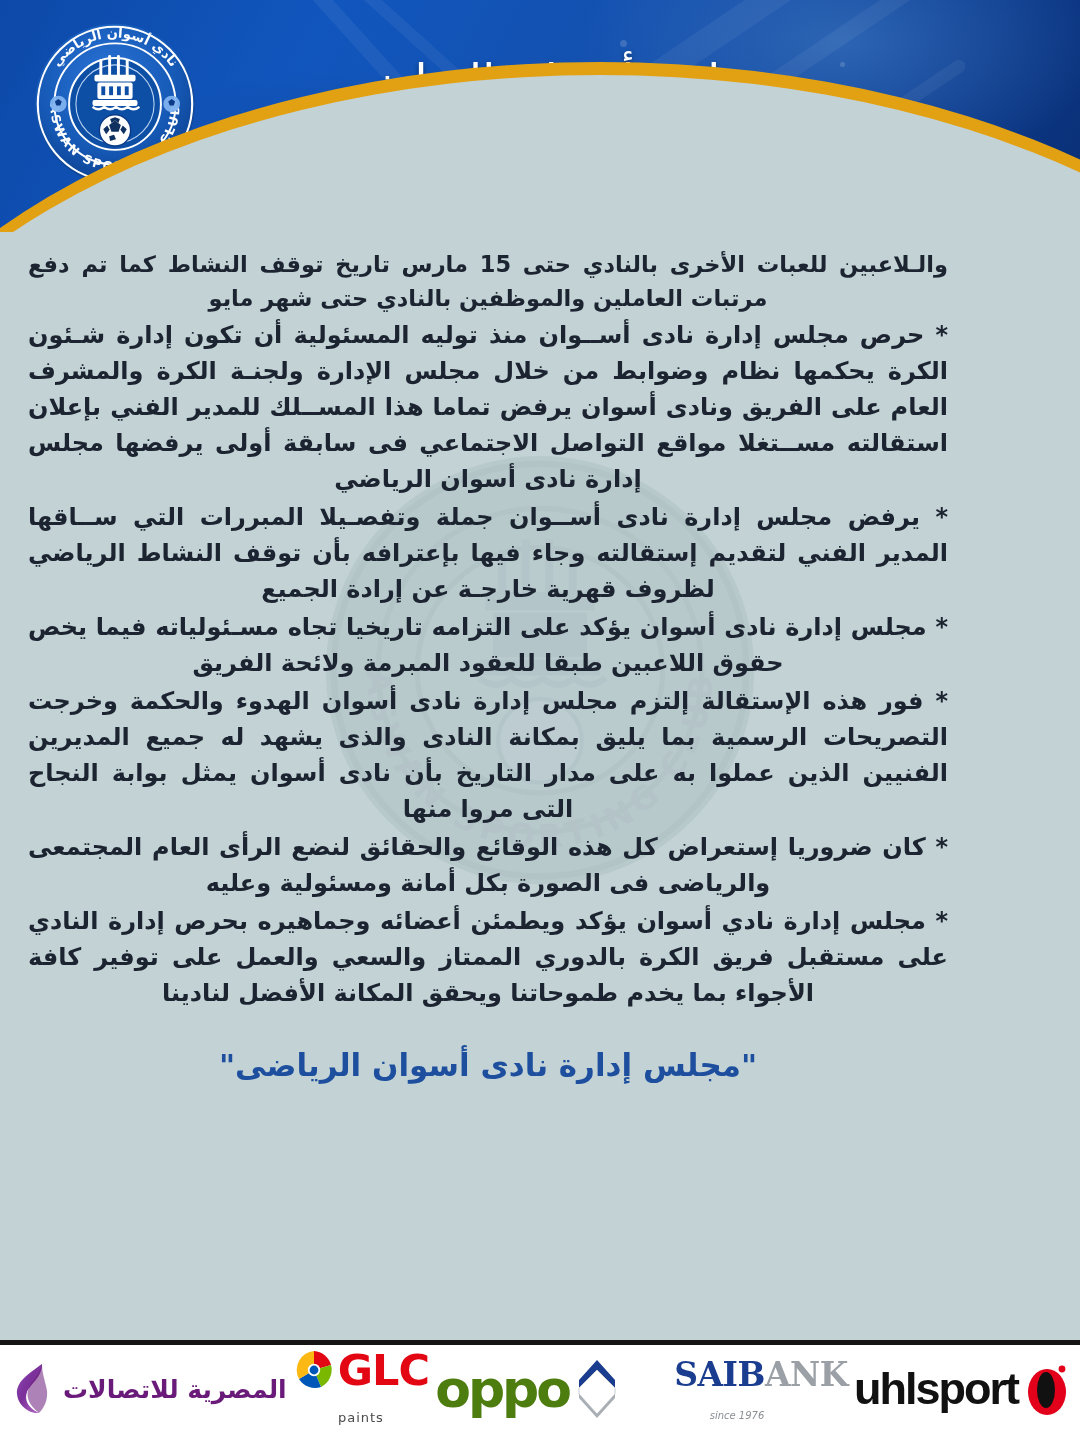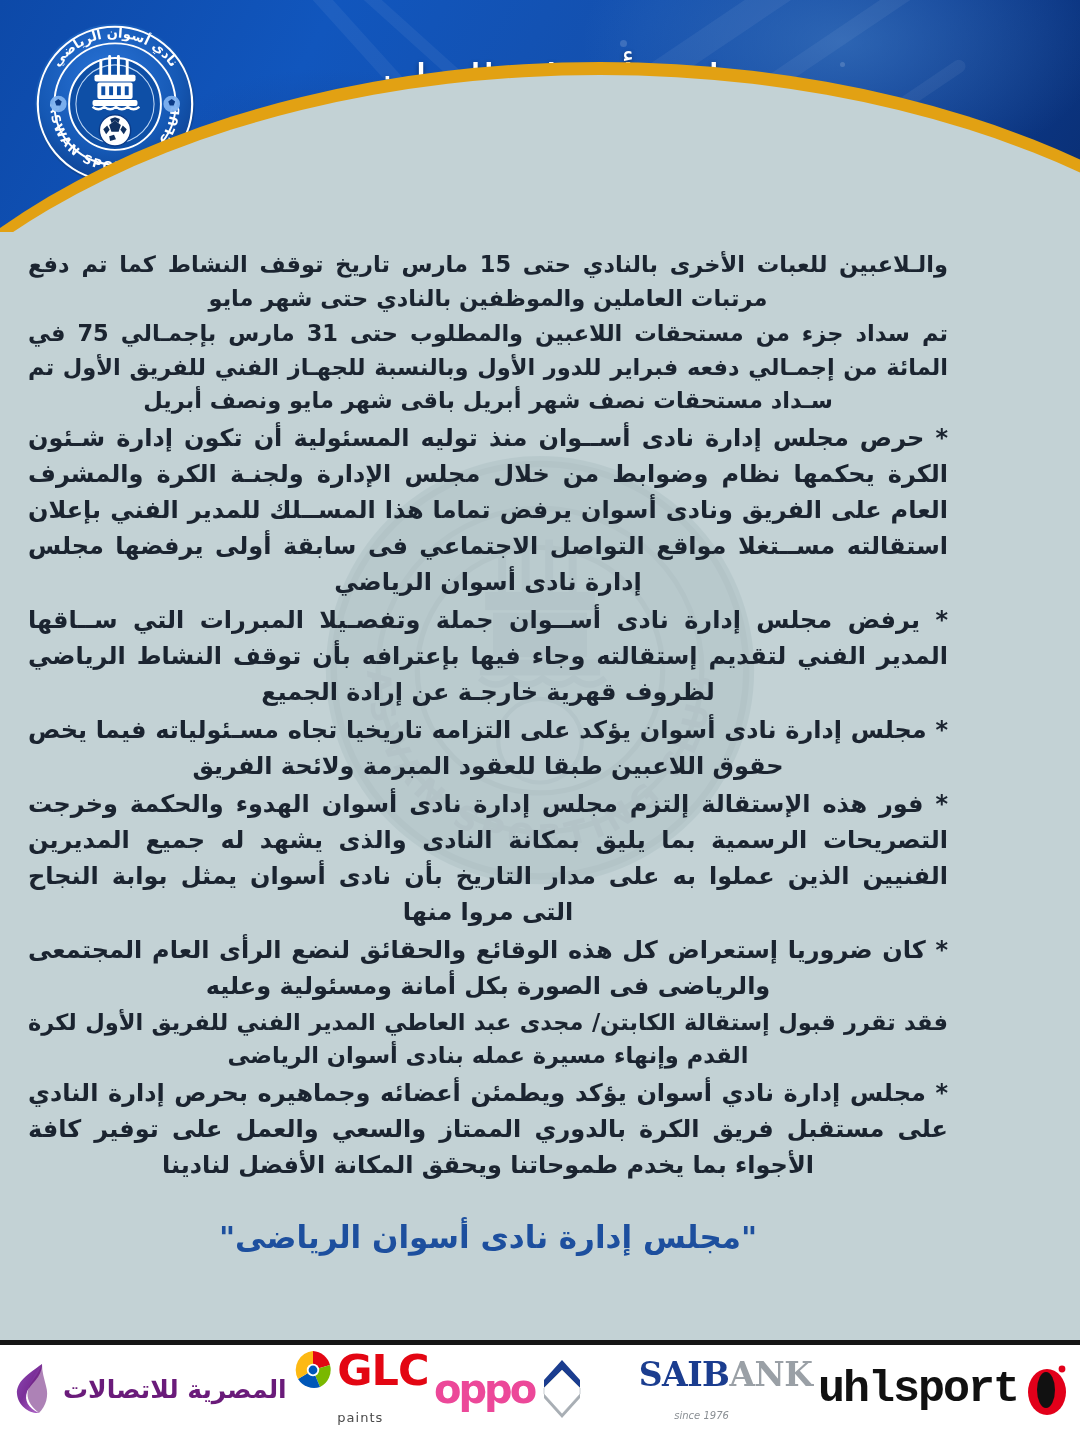--- a/index.html
+++ b/index.html
@@ -103,36 +103,36 @@
 
   
   .glc { gap:19px; flex-direction:column; align-items:center; }
   .glc-row { display:flex; align-items:center; gap:3px; }
   .glc-orb { width:42px; height:42px; position:relative; }
   .glc-txt { font-size:43px; font-weight:bold; color:#e30613; letter-spacing:-1px;
              font-family:"DejaVu Sans",sans-serif; }
   .glc-sub { font-size:13px; color:#4a4a4a; letter-spacing:1px; margin-top:-4px; }
 
   
-  .oppo { font-size:40px; font-weight:bold; color:#ec4899; letter-spacing:-3px;
+  .oppo { font-size:52px; font-weight:bold; color:#4d7c0f; letter-spacing:-3px;
           font-family:"DejaVu Sans",sans-serif; }
 
   
   .saib { gap:7px; }
   .saib-d { width:44px; height:62px; position:relative; }
   .saib-tx { display:flex; flex-direction:column; }
   .saib-main { font-size:33px; font-weight:bold; letter-spacing:-0.5px; line-height:1;
                font-family:"DejaVu Serif",serif; }
   .saib-a { color:#1b3d8f;margin-left:48px; } .saib-b { color:#9aa0a6; }
   .saib-since { font-size:10px; color:#8a8f94; font-style:italic; margin-top:19px; text-align:center; }
 
   
   .uhl { gap:8px; }
   .uhl-tx { font-size:45px; font-weight:bold; color:#111; letter-spacing:-2px;
-            font-family:Liberation Mono, monospace; }
+            font-family:Liberation Sans, sans-serif; }
   .uhl-mark { width:42px; height:56px; }
 </style>
 </head>
 <body>
 
 <div class="header">
   <div class="hdr-streak s1"></div>
   <div class="hdr-streak s2"></div>
   <div class="hdr-streak s3"></div>
   <div class="hdr-streak s4"></div>
@@ -230,29 +230,27 @@
         <rect x="72" y="68" width="36" height="17"></rect>
       <rect x="67" y="86" width="46" height="6"></rect>
       <path d="M67,93 q6,5 12,0 q6,5 12,0 q6,5 12,0 q6,5 12,0" fill="none" stroke="#4d6c75" stroke-width="2.4"></path>
     </g>
     <circle cx="90" cy="117" r="16" fill="#90a9af" stroke="#4d6c75" stroke-width="1.6"></circle>
   </svg>
 </div>
 
 <div class="content">
   <div class="para">والـلاعبين للعبات الأخرى بالنادي حتى 15 مارس تاريخ توقف النشاط كما  تم دفع مرتبات العاملين والموظفين بالنادي حتى شهر مايو</div>
-  <div class="para">تم سداد جزء من مستحقات اللاعبين  والمطلوب حتى 31 مارس بإجمـالي 75 في المائة من إجمـالي دفعه فبراير للدور الأول وبالنسبة للجهـاز الفني للفريق الأول تم سـداد مستحقات نصف  شهر أبريل باقى شهر مايو ونصف أبريل</div>
 
   <div class="bullet">* حرص مجلس إدارة نادى أســوان منذ توليه المسئولية أن تكون إدارة شـئون الكرة يحكمها نظام وضوابط من خلال مجلس الإدارة ولجنـة الكرة والمشرف العام على الفريق ونادى أسوان يرفض تماما هذا المســلك للمدير الفني بإعلان استقالته مســتغلا مواقع التواصل الاجتماعي  فى سابقة أولى يرفضها مجلس إدارة نادى أسوان الرياضي</div>
   <div class="bullet">* يرفض مجلس إدارة نادى أســوان جملة وتفصـيلا المبررات التي ســاقها المدير الفني لتقديم إستقالته وجاء فيها بإعترافه بأن توقف النشاط الرياضي لظروف قهرية خارجـة عن إرادة الجميع</div>
   <div class="bullet">* مجلس إدارة نادى أسوان يؤكد على التزامه تاريخيا تجاه مسـئولياته فيما يخص حقوق اللاعبين طبقا للعقود المبرمة ولائحة الفريق</div>
   <div class="bullet">* فور هذه الإستقالة إلتزم مجلس إدارة نادى أسوان الهدوء والحكمة وخرجت التصريحات الرسمية بما يليق بمكانة النادى والذى يشهد له جميع المديرين الفنيين الذين عملوا به على مدار التاريخ بأن نادى أسوان يمثل بوابة النجاح التى مروا منها</div>
   <div class="bullet">* كان ضروريا إستعراض كل هذه الوقائع والحقائق لنضع الرأى العام المجتمعى والرياضى فى الصورة بكل أمانة ومسئولية وعليه</div>
 
-  <div class="para">فقد تقرر قبول إستقالة الكابتن/ مجدى عبد العاطي المدير الفني للفريق الأول لكرة القدم وإنهاء مسيرة عمله بنادى أسوان الرياضى</div>
 
   <div class="bullet">* مجلس إدارة نادي أسوان يؤكد ويطمئن أعضائه وجماهيره بحرص إدارة النادي على مستقبل فريق الكرة بالدوري الممتاز والسعي والعمل على توفير كافة الأجواء  بما يخدم طموحاتنا ويحقق المكانة الأفضل لنادينا</div>
 
   <div class="sig">"مجلس إدارة نادى أسوان الرياضى"</div>
 </div>
 
 <div class="footer">
 
   <div class="sp te">
     <div class="te-mark">

